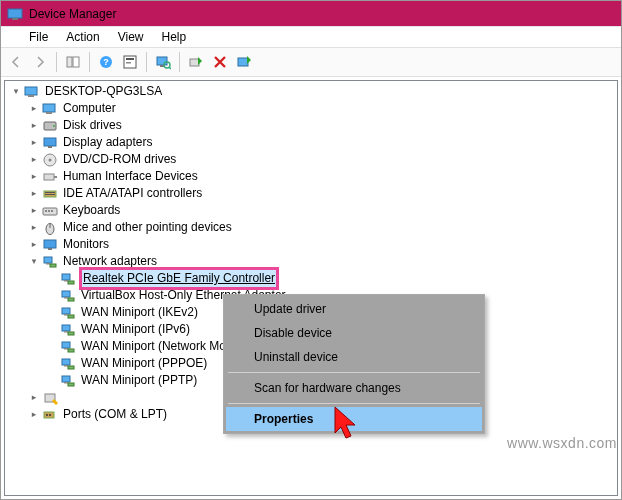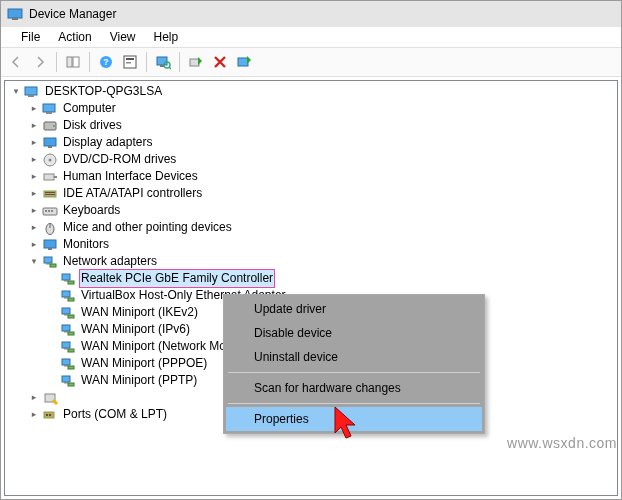--- a/index.html
+++ b/index.html
@@ -9,34 +9,34 @@
     background: #fff;
     width: 622px;
     height: 500px;
     overflow: hidden;
     position: relative;
     border: 1px solid #999;
   }
   
   .titlebar {
     height: 26px;
-    background: #e5e5e5;
+    background: #be185d;
     display: flex;
     align-items: center;
     padding: 0 6px;
     border-bottom: 1px solid #e5e5e5;
   }
   .titlebar .title-text { font-size: 12px; }
   .title-icon { width: 16px; height: 16px; margin-right: 6px; display:inline-flex; }
   
   .menubar {
     height: 20px;
     display: flex;
     align-items: center;
-    padding: 0 12px;
+    padding: 0 20px;
     gap: 2px;
     background: #fff;
   }
   .menu-item { padding: 2px 8px; cursor: default; }
   
   .toolbar {
     height: 30px;
     display: flex;
     align-items: center;
     padding: 2px 4px;
@@ -65,42 +65,42 @@
   .tree { padding: 2px 0 2px 2px; }
   .node { white-space: nowrap; line-height: 17px; height:17px; display:flex; align-items:center;}
   .expander {
     width: 14px; height: 14px;
     display:inline-flex; align-items:center; justify-content:center;
     color:#6b6b6b;
     font-size:9px;
   }
   .ico { width:16px; height:16px; display:inline-flex; align-items:center; justify-content:center; margin:0 3px 0 1px;}
   .label { padding: 0 2px; }
-  .label.selected { background:#cce8ff; border:1px solid #ec4899; padding:0 1px; }
+  .label.selected { background:#cce8ff; border:3px solid #ec4899; padding:0 1px;text-decoration:underline; }
   .indent-0 { padding-left: 2px; }
   .indent-1 { padding-left: 20px; }
   .indent-2 { padding-left: 38px; }
   
   .ctxmenu {
     position: absolute;
     top: 293px; left: 222px;
     width: 262px;
     background: #a3a3a3;
     border: 1px solid #a9a9a9;
     box-shadow: 3px 3px 4px rgba(0,0,0,0.25);
     padding: 2px;
     z-index: 20;
   }
   .ctx-item {
     padding: 5px 20px 5px 28px;
     font-size: 12px;
     cursor: default;
   }
   .ctx-item.highlight { background: #91c9f7; }
-  .ctx-item.highlight b { font-weight: 400; }
+  .ctx-item.highlight b { font-weight: 700; }
   .ctx-sep { height:1px; background:#d0d0d0; margin:3px 2px; }
   
   .cursor-arrow {
     position:absolute; top:404px; left:328px; z-index:30;
   }
   
   .watermark {
     position:absolute; right:4px; bottom:48px;
     font-size:14px; color:#999; letter-spacing:0.5px;
     z-index:5;

